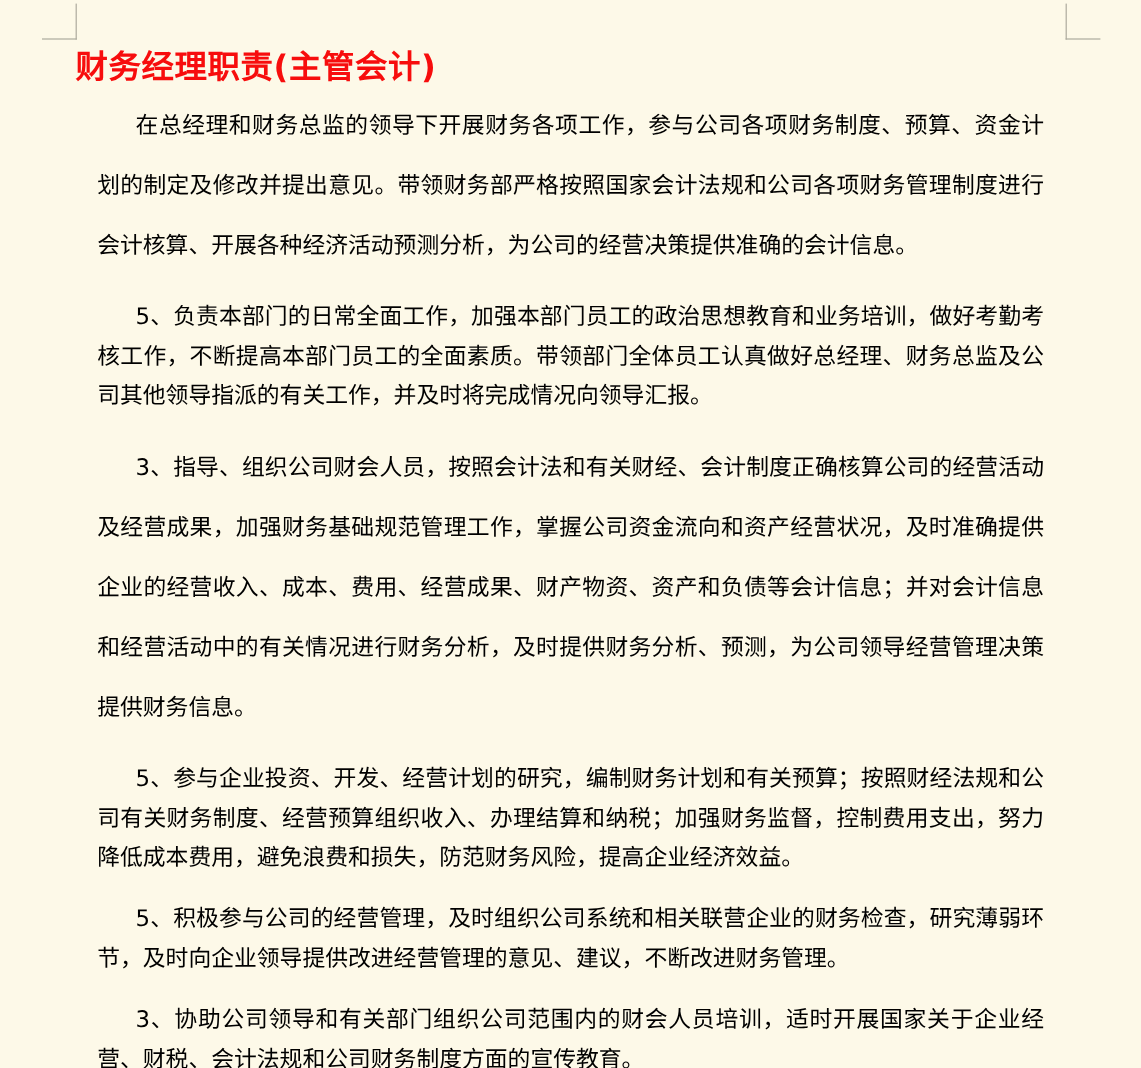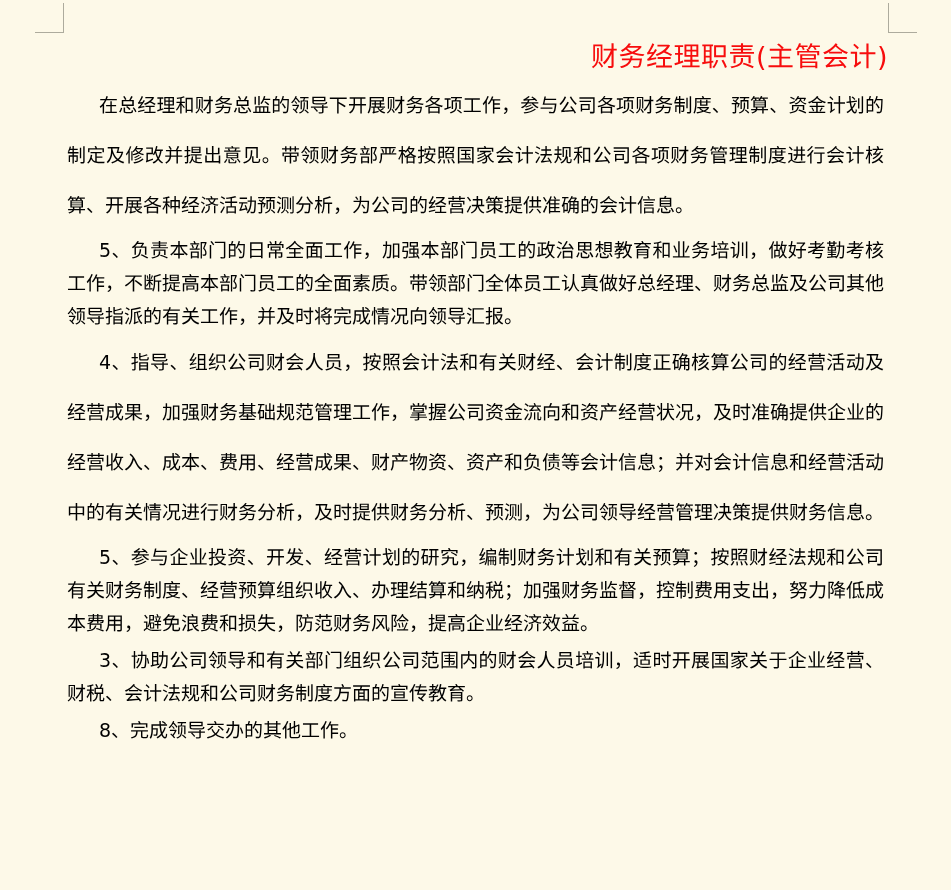--- a/index.html
+++ b/index.html
@@ -34,27 +34,27 @@
   .text-area {
     position: absolute;
     left: 63px;
     top: 0;
     width: 825px;
   }
   .doc-title {
     margin: 40px 0 0 0;
     font-size: 27px;
     line-height: 34px;
-    font-weight: normal;
+    font-weight: bold;
     color: #f70d0d;
-    text-align: right;
+    text-align: left;
     letter-spacing: 0.5px;
   }
   .para {
-    margin: 4px;
+    margin: 18px;
     font-size: 19px;
     color: #000000;
     text-align: justify;
     text-justify: inter-character;
     word-break: break-all;
     text-indent: 32px;
     font-weight: 500;
   }
   .para.loose { line-height: 50px; }
   .para.tight { line-height: 33px; }
@@ -66,23 +66,24 @@
 <div class="corner-mark tl"></div>
 <div class="corner-mark tr"></div>
 
 <div class="text-area">
   <h1 class="doc-title">财务经理职责(主管会计)</h1>
 
   <p class="para loose first">在总经理和财务总监的领导下开展财务各项工作，参与公司各项财务制度、预算、资金计划的制定及修改并提出意见。带领财务部严格按照国家会计法规和公司各项财务管理制度进行会计核算、开展各种经济活动预测分析，为公司的经营决策提供准确的会计信息。</p>
 
   <p class="para tight">5、负责本部门的日常全面工作，加强本部门员工的政治思想教育和业务培训，做好考勤考核工作，不断提高本部门员工的全面素质。带领部门全体员工认真做好总经理、财务总监及公司其他领导指派的有关工作，并及时将完成情况向领导汇报。</p>
 
-  <p class="para loose">4、指导、组织公司财会人员，按照会计法和有关财经、会计制度正确核算公司的经营活动及经营成果，加强财务基础规范管理工作，掌握公司资金流向和资产经营状况，及时准确提供企业的经营收入、成本、费用、经营成果、财产物资、资产和负债等会计信息；并对会计信息和经营活动中的有关情况进行财务分析，及时提供财务分析、预测，为公司领导经营管理决策提供财务信息。</p>
+  <p class="para loose">3、指导、组织公司财会人员，按照会计法和有关财经、会计制度正确核算公司的经营活动及经营成果，加强财务基础规范管理工作，掌握公司资金流向和资产经营状况，及时准确提供企业的经营收入、成本、费用、经营成果、财产物资、资产和负债等会计信息；并对会计信息和经营活动中的有关情况进行财务分析，及时提供财务分析、预测，为公司领导经营管理决策提供财务信息。</p>
 
   <p class="para tight">5、参与企业投资、开发、经营计划的研究，编制财务计划和有关预算；按照财经法规和公司有关财务制度、经营预算组织收入、办理结算和纳税；加强财务监督，控制费用支出，努力降低成本费用，避免浪费和损失，防范财务风险，提高企业经济效益。</p>
 
 
+  <p class="para tight">5、积极参与公司的经营管理，及时组织公司系统和相关联营企业的财务检查，研究薄弱环节，及时向企业领导提供改进经营管理的意见、建议，不断改进财务管理。</p>
 
   <p class="para tight">3、协助公司领导和有关部门组织公司范围内的财会人员培训，适时开展国家关于企业经营、财税、会计法规和公司财务制度方面的宣传教育。</p>
 
 
   <p class="para tight">8、完成领导交办的其他工作。</p>
 </div>
 
 </body></html>

